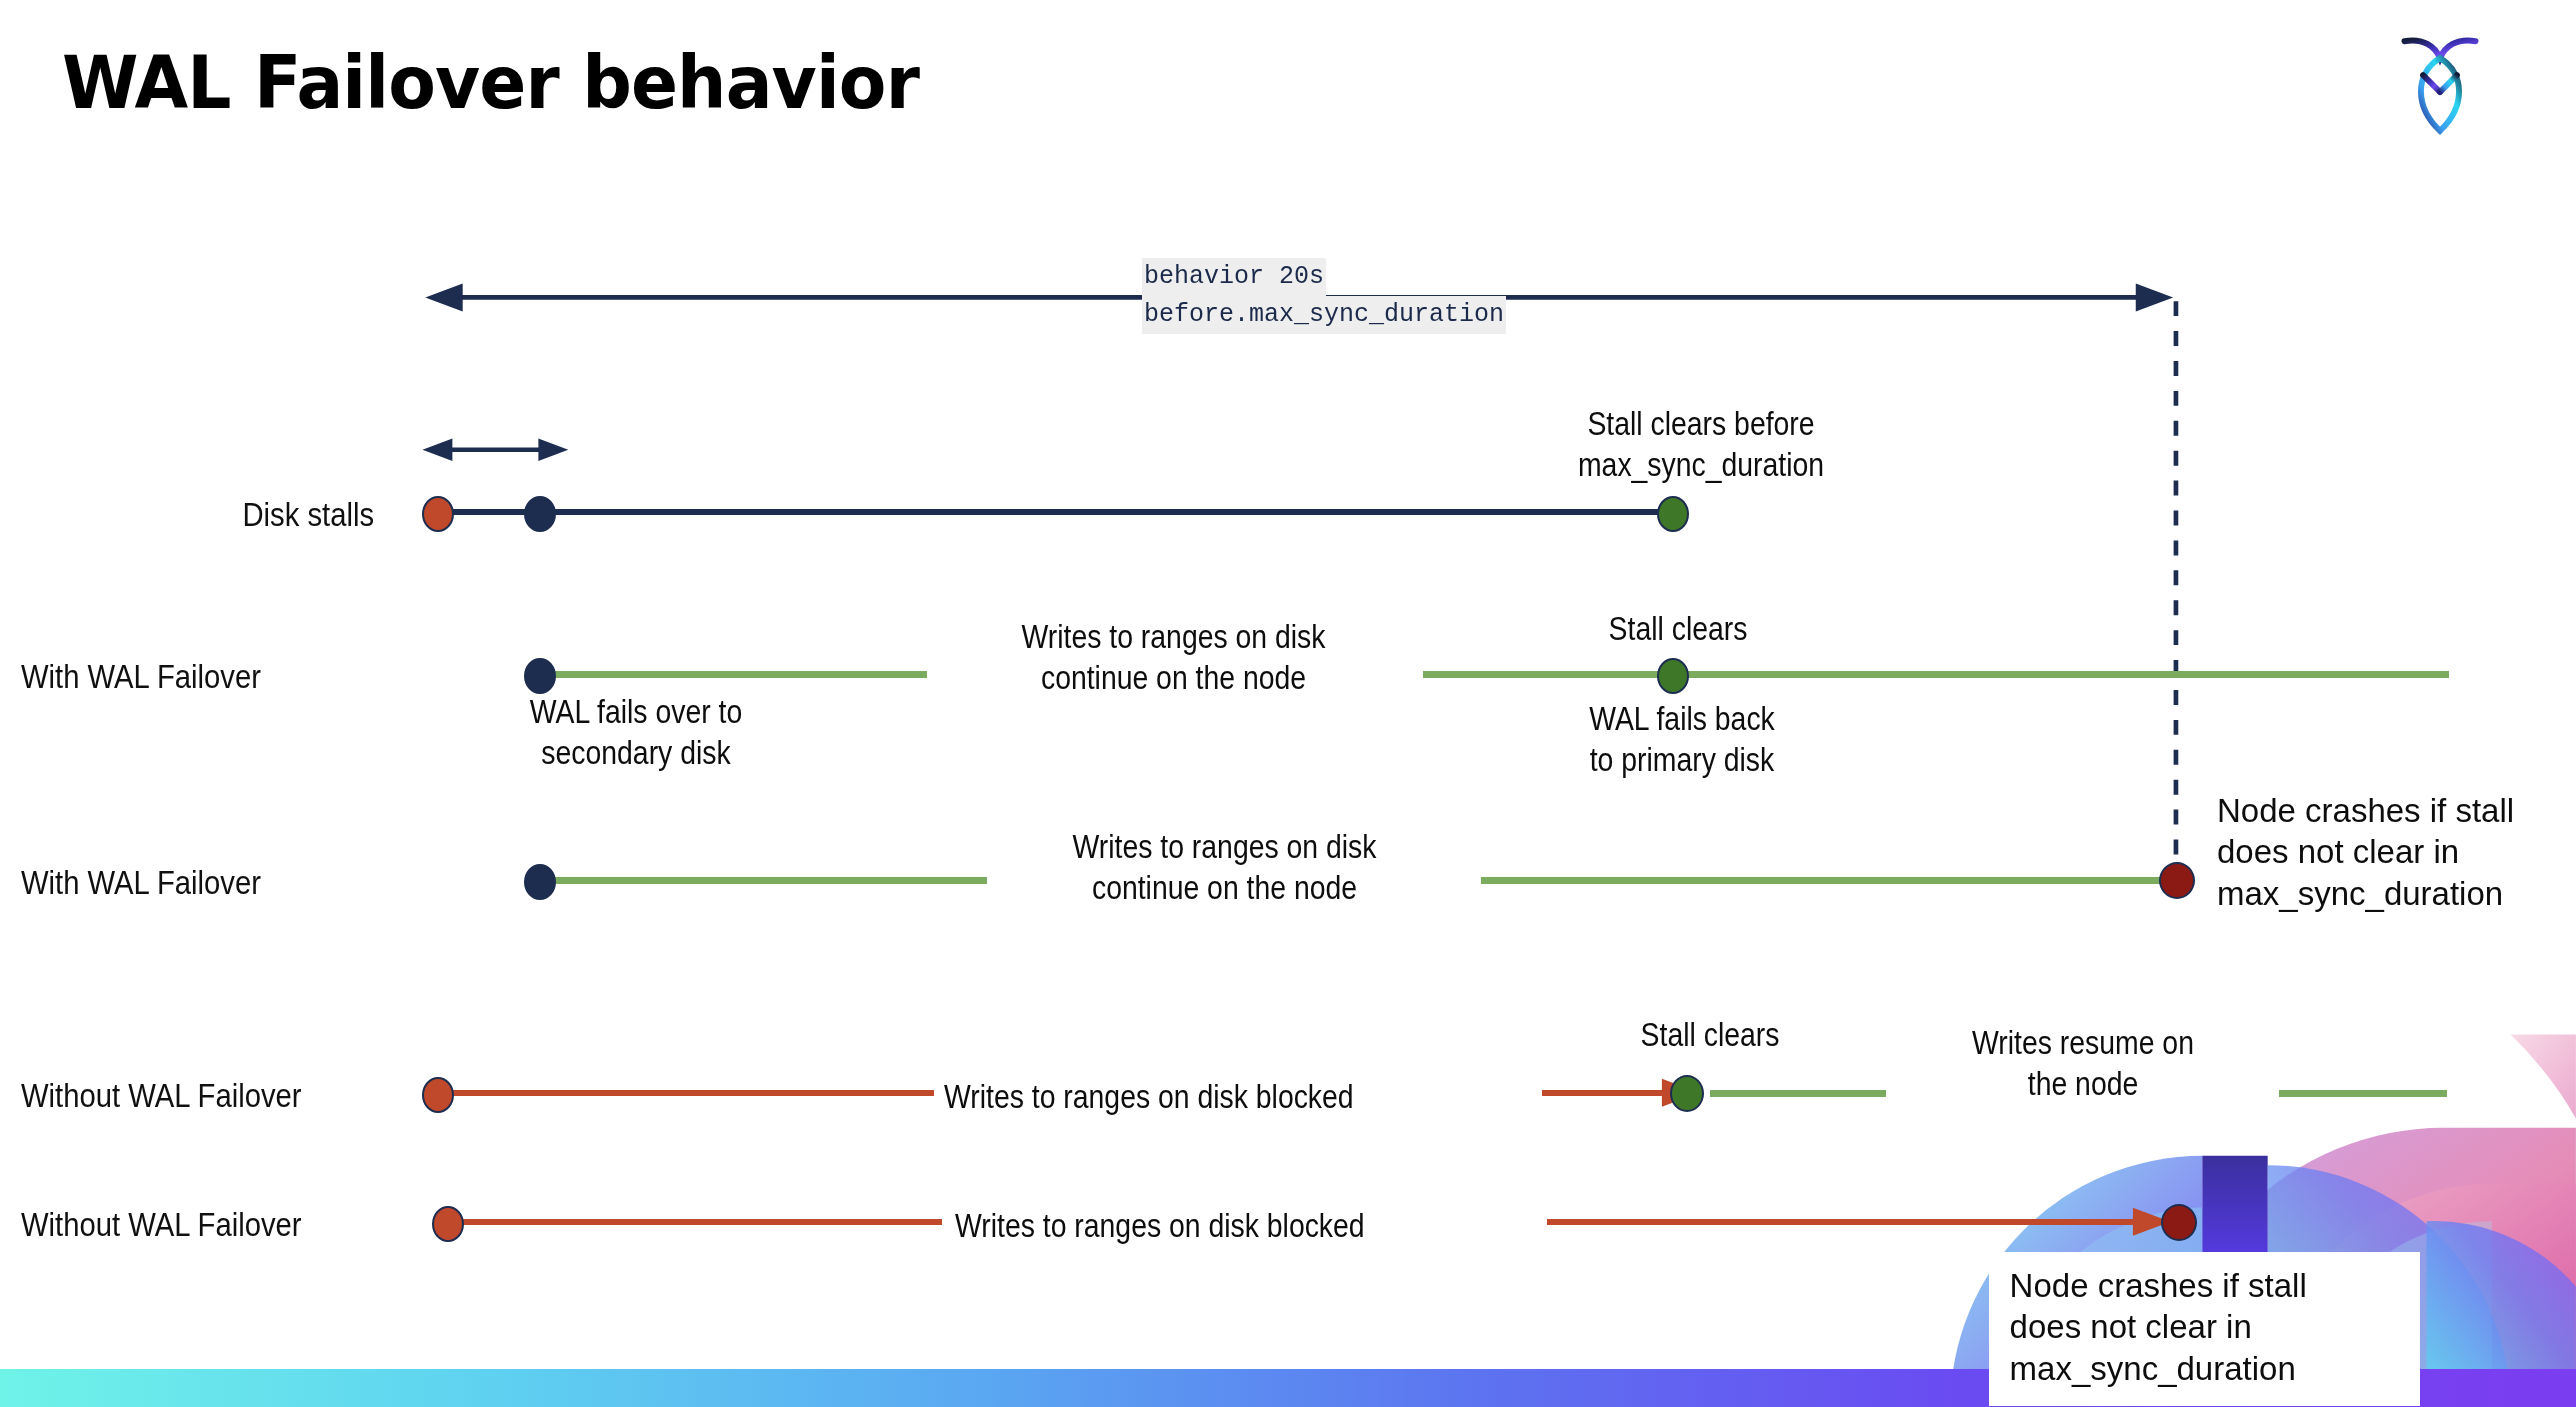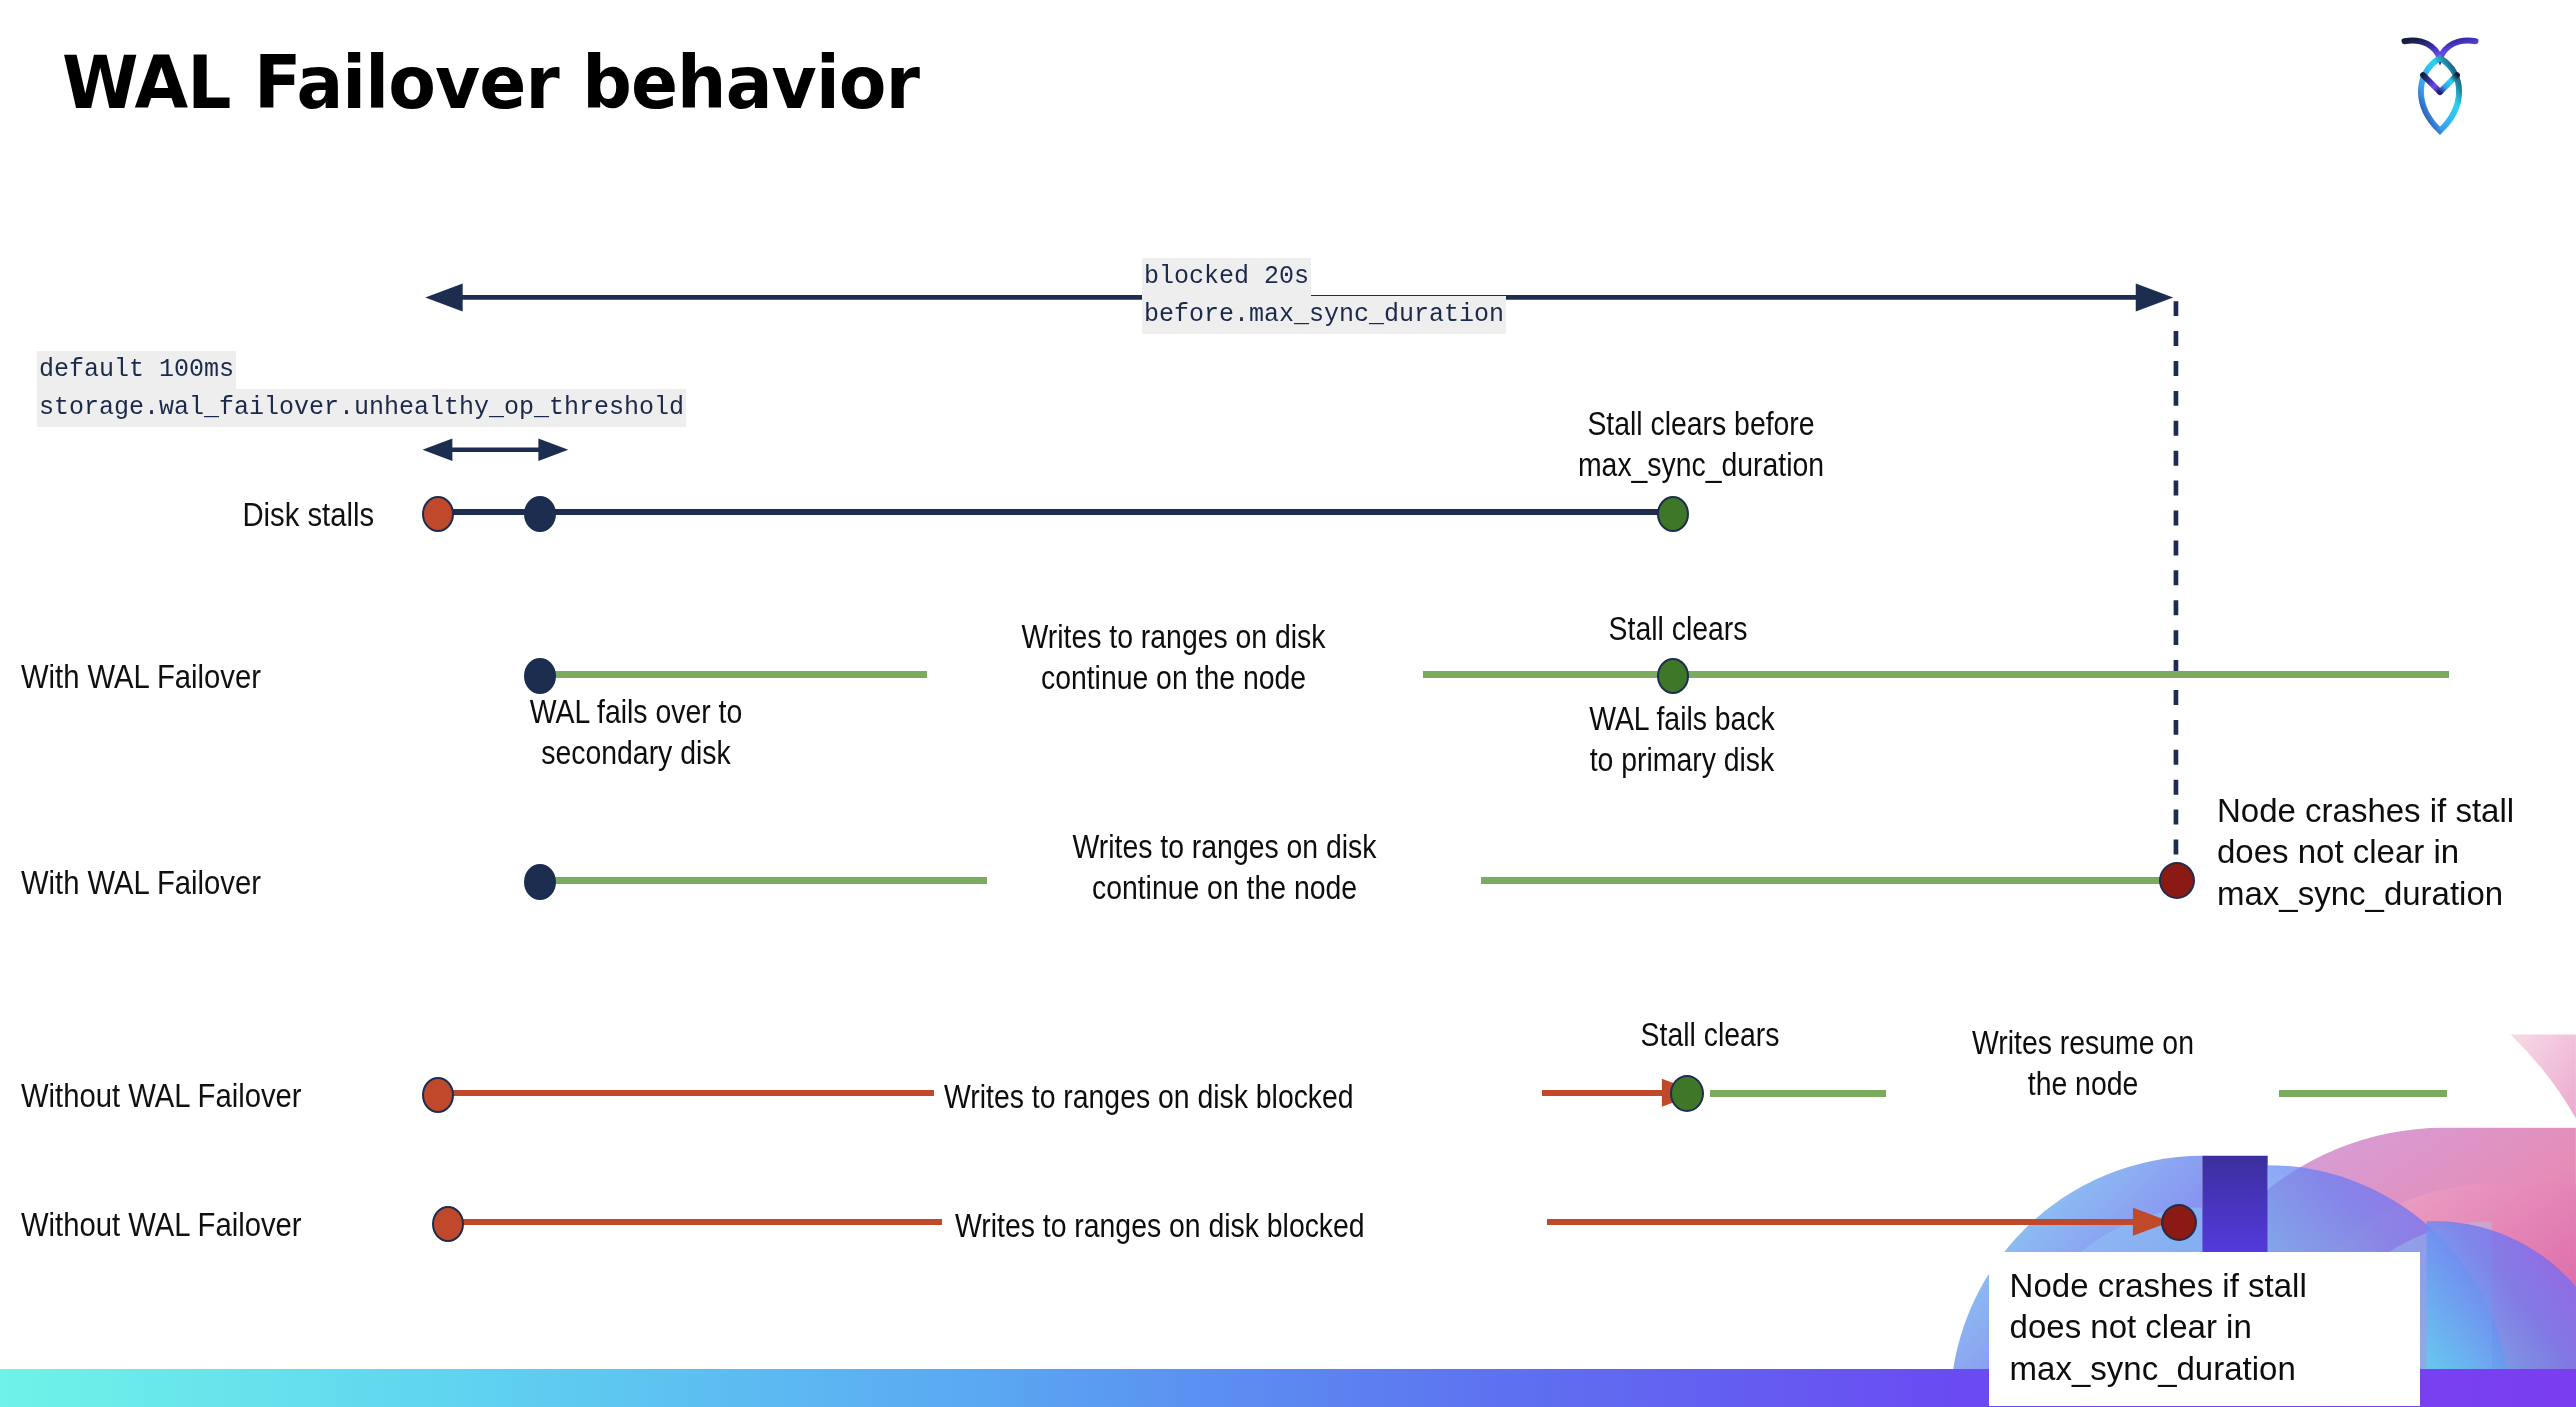--- a/index.html
+++ b/index.html
@@ -174,28 +174,24 @@
     </g>
 
     <line x1="2328" y1="322" x2="2328" y2="940" stroke="#1d2d50" stroke-width="5" stroke-dasharray="16 16"></line>
 
     <polygon points="1818,1169 1778,1154 1778,1184" fill="#c0482b"></polygon>
 
     <polygon points="2322,1307 2282,1292 2282,1322" fill="#c0482b"></polygon>
   </svg>
 
   <div class="code" style="left:1142px;top:258px;text-align:left;">
-    <span>blocked 20s</span><br>
+    <span>behavior 20s</span><br>
     <span>before.max_sync_duration</span>
   </div>
 
-  <div class="code" style="left:37px;top:351px;text-align:left;">
-    <span>default 100ms</span><br>
-    <span>storage.wal_failover.unhealthy_op_threshold</span>
-  </div>
 
   <div class="rowlabel r" style="left:221px;top:495px;">Disk stalls</div>
   <div class="tl navy" style="left:437px;top:509px;width:1236px;"></div>
   <div class="node orange" style="left:422px;top:496px;width:32px;height:36px;"></div>
   <div class="node navy" style="left:524px;top:496px;width:32px;height:36px;"></div>
   <div class="node green" style="left:1657px;top:496px;width:32px;height:36px;"></div>
   <div class="ann" style="left:1533px;top:404px;width:336px;">Stall clears before
 max_sync_duration</div>
 
   <div class="rowlabel l" style="left:20.6px;top:657px;">With WAL Failover</div>

